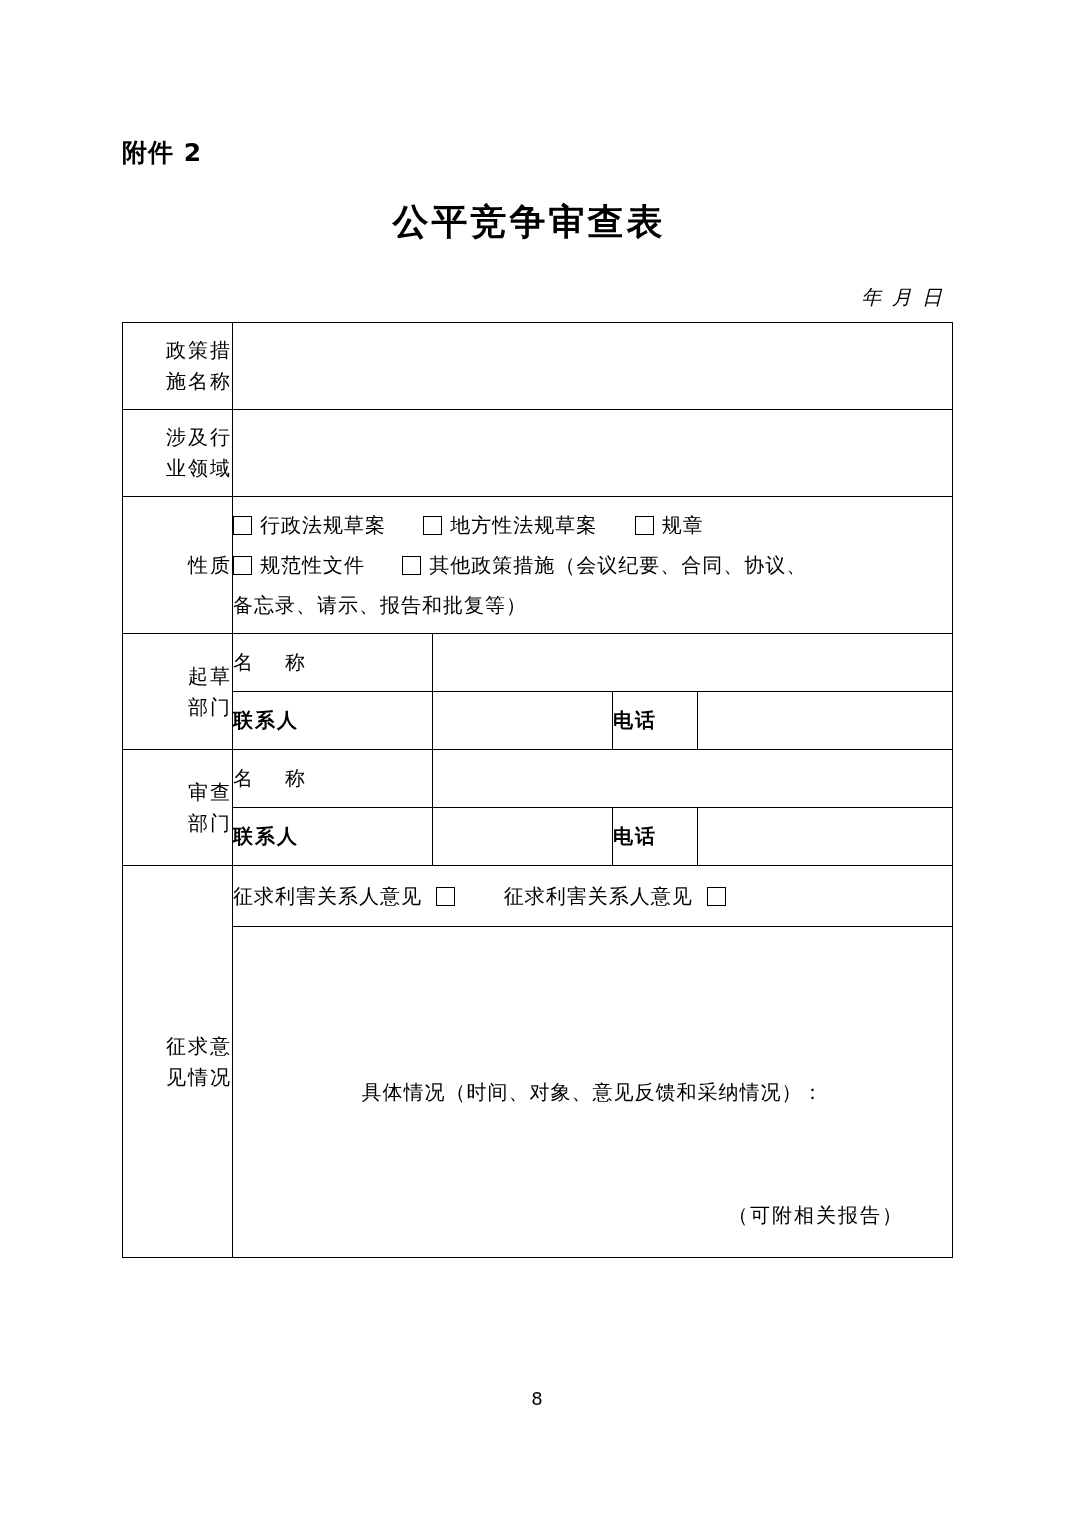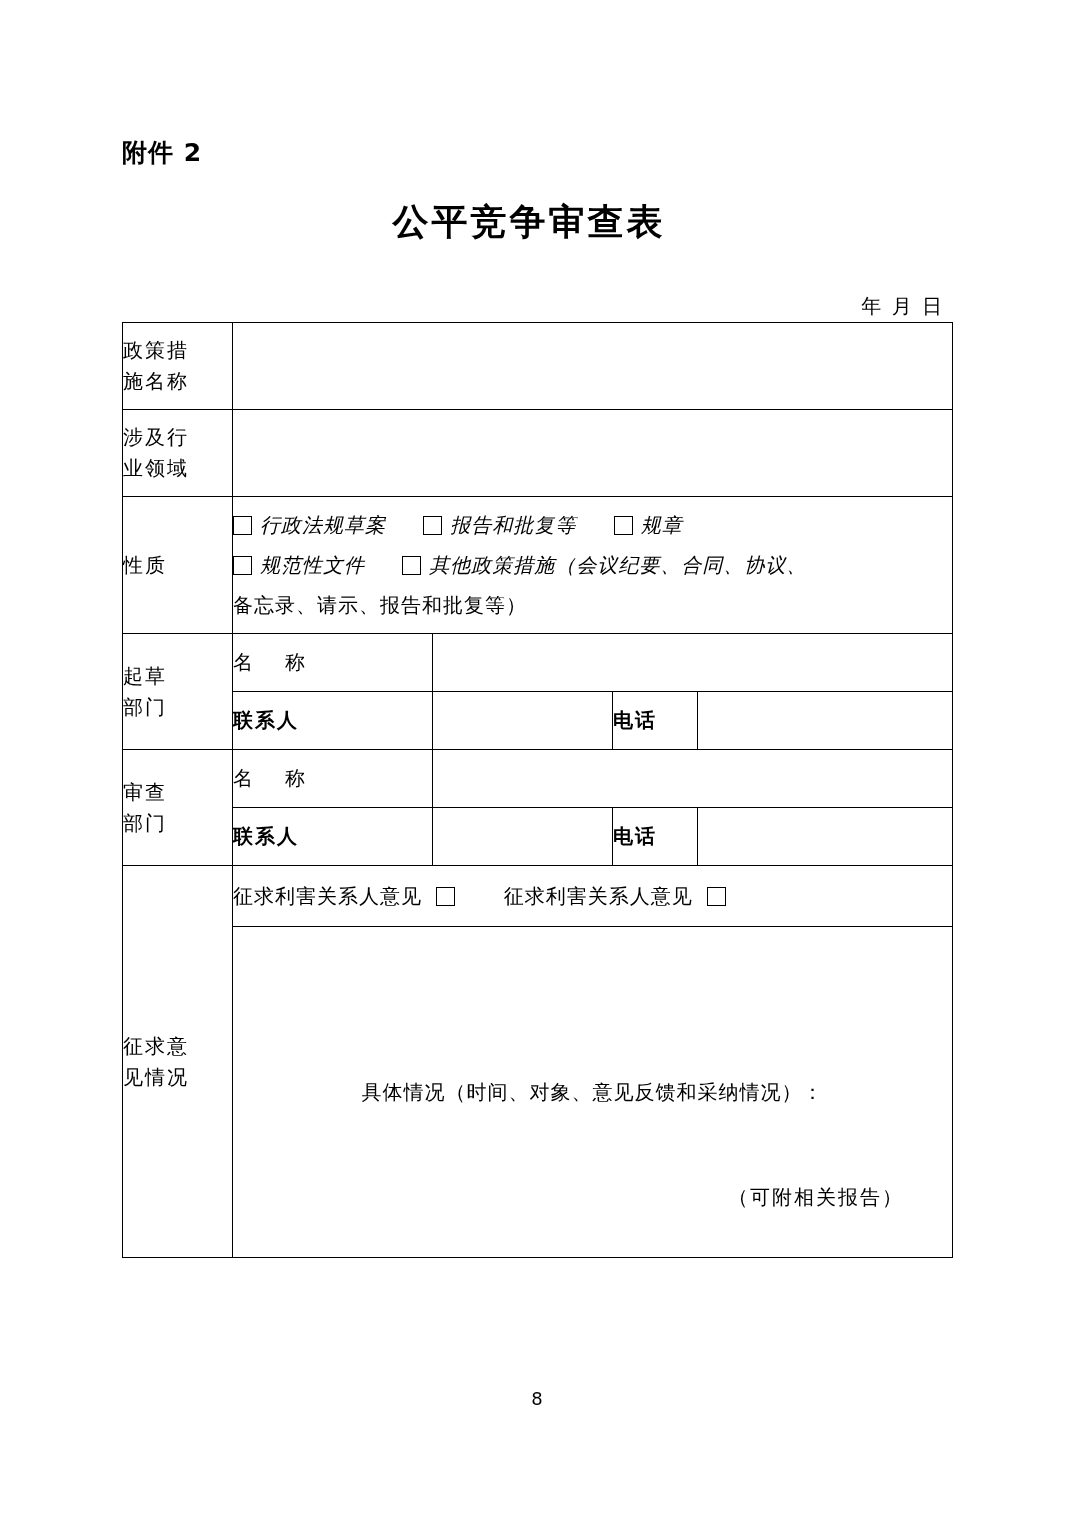--- a/index.html
+++ b/index.html
@@ -38,40 +38,41 @@
     top: 198px;
     text-align: center;
     font-family: "DejaVu Serif", "Liberation Serif", serif;
     font-weight: bold;
     font-size: 36px;
     letter-spacing: 3px;
   }
   .date-line {
     position: absolute;
     right: 130px;
-    top: 293px;
+    top: 284px;
     font-size: 20px;
     letter-spacing: 2px;
+    font-style: italic;
   }
   table.form {
     position: absolute;
     left: 122px;
     top: 322px;
     width: 830px;
     border-collapse: collapse;
     table-layout: fixed;
   }
   table.form td {
     border: 1.5px solid #000000;
     font-size: 20px;
     padding: 0;
     vertical-align: middle;
   }
   .label-cell {
-    text-align: left;
+    text-align: right;
     line-height: 1.55;
     letter-spacing: 2px;
     padding: 6px 4px;
   }
   .label-cell .ln { display: block; }
   .blank-cell { }
   .nature-cell {
     padding: 14px 18px 14px 18px;
     line-height: 2.0;
     letter-spacing: 1px;
@@ -80,21 +81,21 @@
   .nature-row1, .nature-row2 { white-space: nowrap; }
   .cb {
     display: inline-block;
     width: 19px;
     height: 19px;
     border: 1.5px solid #000;
     vertical-align: -3px;
     margin-right: 8px;
     box-sizing: border-box;
   }
-  .opt { margin-right: 30px; display: inline-block; font-style: italic; }
+  .opt { margin-right: 30px; display: inline-block; }
   .opt.last { margin-right: 0; text-align: right; }
   .inner-label {
     text-align: left;
     letter-spacing: 6px;
     padding: 12px 4px;
     font-size: 20px;
   }
   .inner-label.tight { letter-spacing: 2px; font-weight: bold; }
   .opinion-head {
     padding: 14px 18px;
@@ -107,21 +108,21 @@
     padding: 16px 18px 12px 18px;
     height: 330px;
     vertical-align: top;
     position: relative;
     letter-spacing: 1px;
     text-align: center;
   }
   .detail-note {
     position: absolute;
     right: 48px;
-    bottom: 46px;
+    bottom: 28px;
     letter-spacing: 2px;
   }
   .page-number {
     position: absolute;
     left: 0;
     right: 0;
     top: 1388px;
     text-align: center;
     font-size: 18px;
     font-family: "DejaVu Sans", "Liberation Sans", sans-serif;
@@ -167,21 +168,21 @@
       <tr>
         <td class="label-cell" style="height:136px">
           <span class="ln">性质</span>
         </td>
         <td class="nature-cell" colspan="4">
           <div class="nature-row1">
             <span class="opt">
               <span class="cb"></span><span>行政法规草案</span>
             </span>
             <span class="opt">
-              <span class="cb"></span><span>报告和批复等</span>
+              <span class="cb"></span><span>地方性法规草案</span>
             </span>
             <span class="opt last">
               <span class="cb"></span><span>规章</span>
             </span>
           </div>
           <div class="nature-row2">
             <span class="opt">
               <span class="cb"></span><span>规范性文件</span>
             </span>
             <span class="opt last">

